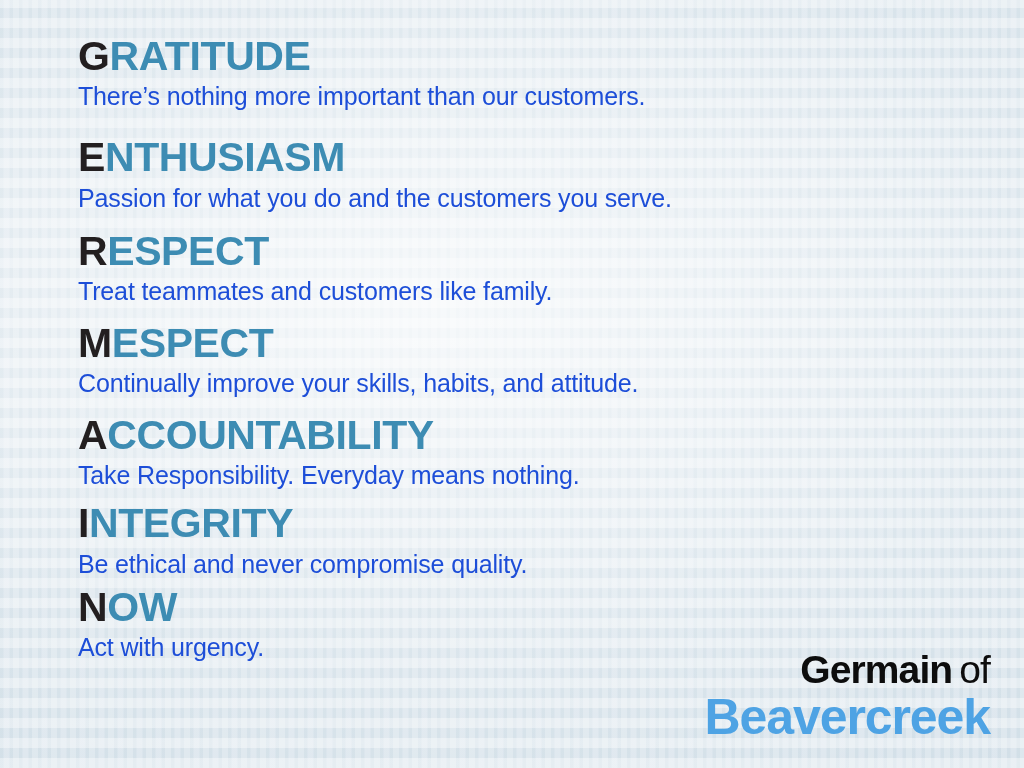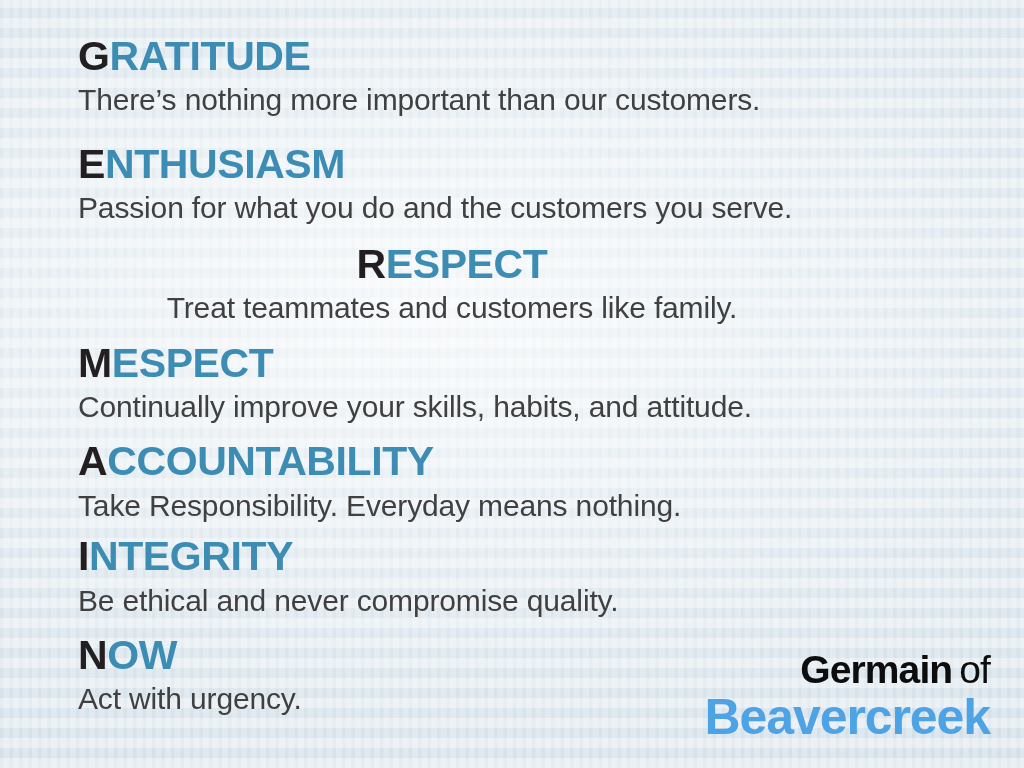--- a/index.html
+++ b/index.html
@@ -69,35 +69,35 @@
     line-height:1.08;
     letter-spacing:-0.4px;
     color:#3d8cb3;
     white-space:nowrap;
   }
   .value-heading .initial { color:#231f20; }
 
   .value-desc {
     font-family:"Liberation Sans", sans-serif;
     font-weight:normal;
-    font-size:30px;
+    font-size:25px;
     line-height:1.32;
     letter-spacing:-0.15px;
-    color:#404040;
+    color:#1d4ed8;
     margin-top:2px;
     white-space:nowrap;
   }
 
   
   .value-block.b0 { margin-top:0px;  margin-bottom:13px; }
   .value-block.b1 { margin-bottom:14px;margin-top:22px; }
-  .value-block.b2 { margin-bottom:13px;text-align:center; }
+  .value-block.b2 { margin-bottom:13px; }
   .value-block.b3 { margin-bottom:13px; }
   .value-block.b4 { }
-  .value-block.b5 { margin-bottom:13px; }
+  .value-block.b5 { margin-bottom:4px; }
   .value-block.b6 { margin-bottom:0px; }
 
   
   #logo {
     position:absolute;
     right:34px;
     bottom:26px;
     z-index:3;
     text-align:right;
     line-height:1.0;

